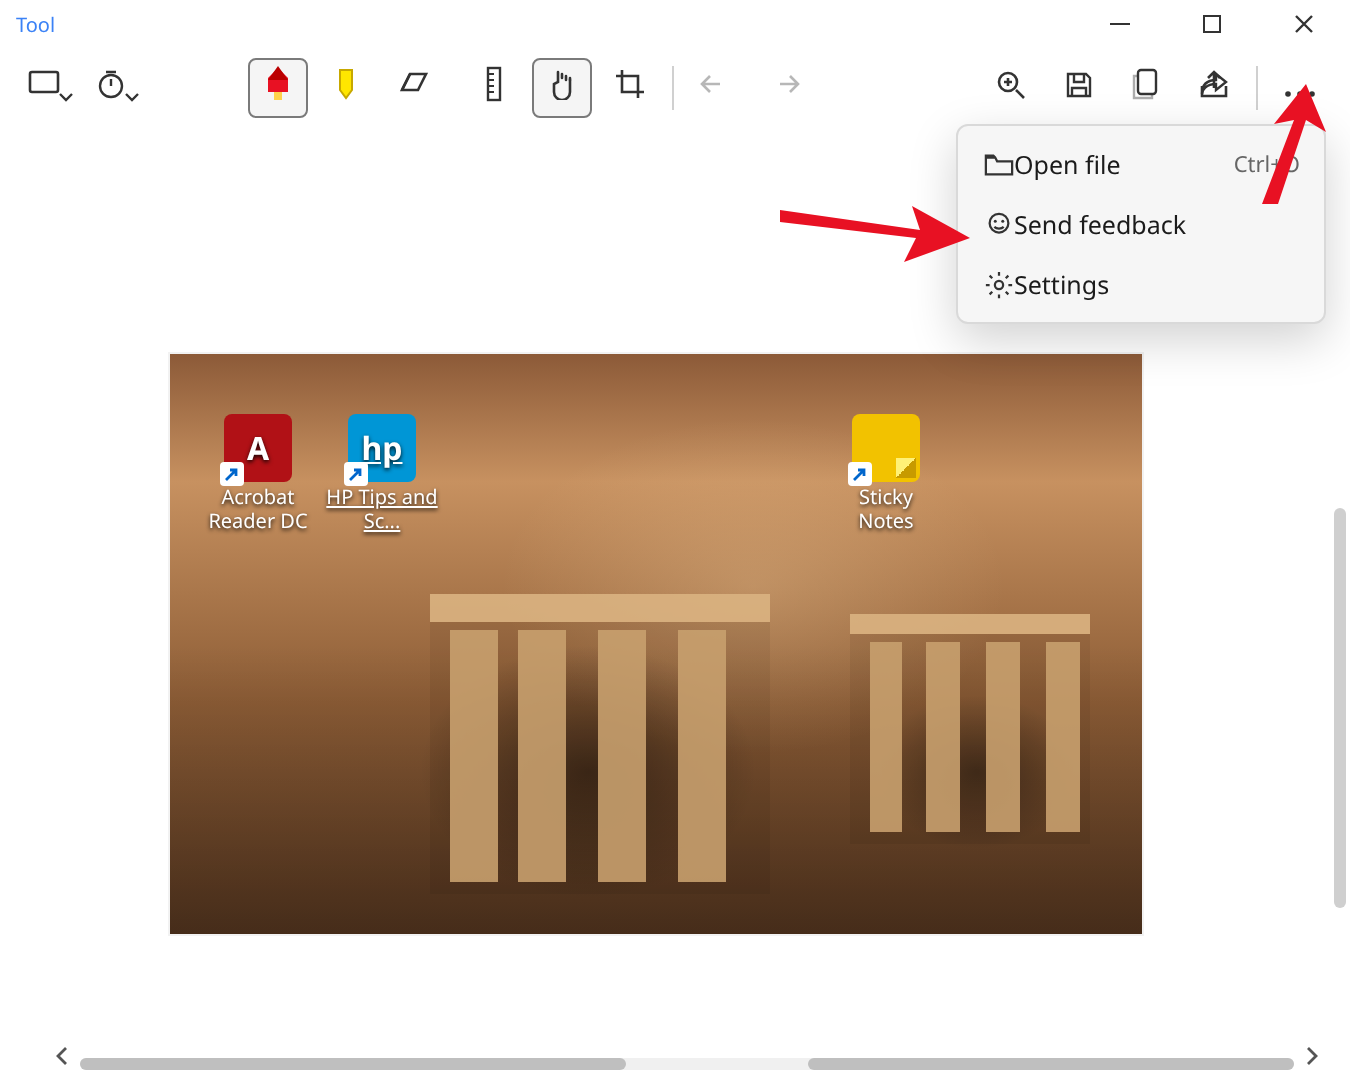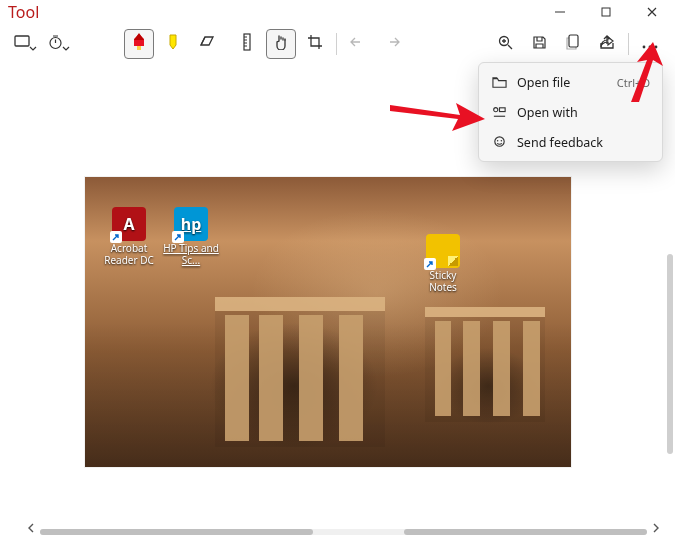--- a/index.html
+++ b/index.html
@@ -15,21 +15,21 @@
 }
 
 
 .titlebar {
   display: flex;
   align-items: center;
   justify-content: space-between;
   height: 24px;
   padding: 0 0 0 8px;
 }
-.titlebar .title { font-size: 16px; color: #b91c1c; }
+.titlebar .title { font-size: 10px; color: #3b82f6; }
 .win-controls { display: flex; }
 .win-btn {
   width: 46px; height: 24px;
   display: flex; align-items: center; justify-content: center;
   color: #555;
 }
 .win-btn svg { width: 10px; height: 10px; }
 
 
 .toolbar {
@@ -125,38 +125,37 @@
   display:flex;align-items:center;justify-content:center;
 }
 .shortcut-arrow svg{width:8px;height:8px;}
 .di-acrobat .ico{ background:#b11116; }
 .di-hp .ico{ background:#0096d6; }
 .di-sticky .ico{ background:#f2c200; position:relative; }
 .di-sticky .ico::after{ content:""; position:absolute; right:2px; bottom:2px; width:10px;height:10px; background:linear-gradient(135deg,#fff176 50%, #c79a00 50%); }
 
 .di-acrobat{ left:16px; top:30px; }
 .di-hp{ left:78px; top:30px;text-decoration:underline; }
-.di-sticky{ left:330px; top:30px;margin-top:27px; }
+.di-sticky{ left:330px; top:30px; }
 
 
 .menu {
   position: absolute;
   right: 12px; top: 62px;
   width: 185px;
   background: #f6f6f6;
   border: 1px solid #d9d9d9;
   border-radius: 6px;
   box-shadow: 0 8px 24px rgba(0,0,0,.18);
   padding: 4px 0;
 }
 .menu-item {
   display: flex; align-items: center;
   height: 30px;
   padding: 0 12px;
-  gap: 10px;
   font-size: 12.5px;
   color: #1b1b1b;
 }
 .menu-item .mi-icon { width:16px; display:flex; align-items:center; justify-content:center; color:#444;}
 .menu-item .mi-icon svg{ width:15px; height:15px; }
 .menu-item .kbd { margin-left:auto; color:#666; font-size:11px; }
 
 
 .arrow {
   position:absolute;
@@ -415,38 +414,37 @@
         <svg viewBox="0 0 16 16">
           <path d="M1 4 h5 l1 2 h8 v7 H1 Z M1 4 v-1 h4 l1 1" fill="none" stroke="#333" stroke-width="1.2"></path>
         </svg>
       </span>
     <span>Open file</span>
     <span class="kbd">Ctrl+O</span>
   </div>
   <div class="menu-item">
     <span class="mi-icon">
         <svg viewBox="0 0 16 16">
-          <circle cx="4" cy="5" r="2.2" fill="none" stroke="#333" stroke-width="1.2"></circle>
-          <rect x="8" y="3" width="6" height="4" fill="none" stroke="#333" stroke-width="1.2"></rect>
-          <path d="M2 12 h12" stroke="#333" stroke-width="1.2"></path>
-        </svg>
-      </span>
-    <span>Open with</span>
-  </div>
-  <div class="menu-item">
-    <span class="mi-icon">
-        <svg viewBox="0 0 16 16">
           <circle cx="8" cy="7" r="5" fill="none" stroke="#333" stroke-width="1.2"></circle>
           <circle cx="6" cy="6" r=".8" fill="#333"></circle>
           <circle cx="10" cy="6" r=".8" fill="#333"></circle>
           <path d="M5.5 9 a3 2 0 0 0 5 0" fill="none" stroke="#333" stroke-width="1.2"></path>
         </svg>
       </span>
     <span>Send feedback</span>
   </div>
+  <div class="menu-item">
+    <span class="mi-icon">
+        <svg viewBox="0 0 16 16">
+          <circle cx="8" cy="8" r="2.2" fill="none" stroke="#333" stroke-width="1.2"></circle>
+          <path d="M8 1v2M8 13v2M1 8h2M13 8h2M3 3l1.4 1.4M11.6 11.6L13 13M13 3l-1.4 1.4M4.4 11.6L3 13" stroke="#333" stroke-width="1.2"></path>
+        </svg>
+      </span>
+    <span>Settings</span>
+  </div>
 </div>
 
 <div class="arrow" style="left:390px; top:97px;">
   <svg width="95" height="40" viewBox="0 0 95 40">
       <path d="M0 8 L70 18 L66 6 L95 22 L62 34 L68 22 L0 14 Z"></path>
     </svg>
 </div>
 <div class="arrow" style="left:623px; top:42px;">
   <svg width="45" height="60" viewBox="0 0 45 60">
       <path d="M8 60 L24 18 L14 20 L30 0 L40 24 L30 18 L16 60 Z"></path>

